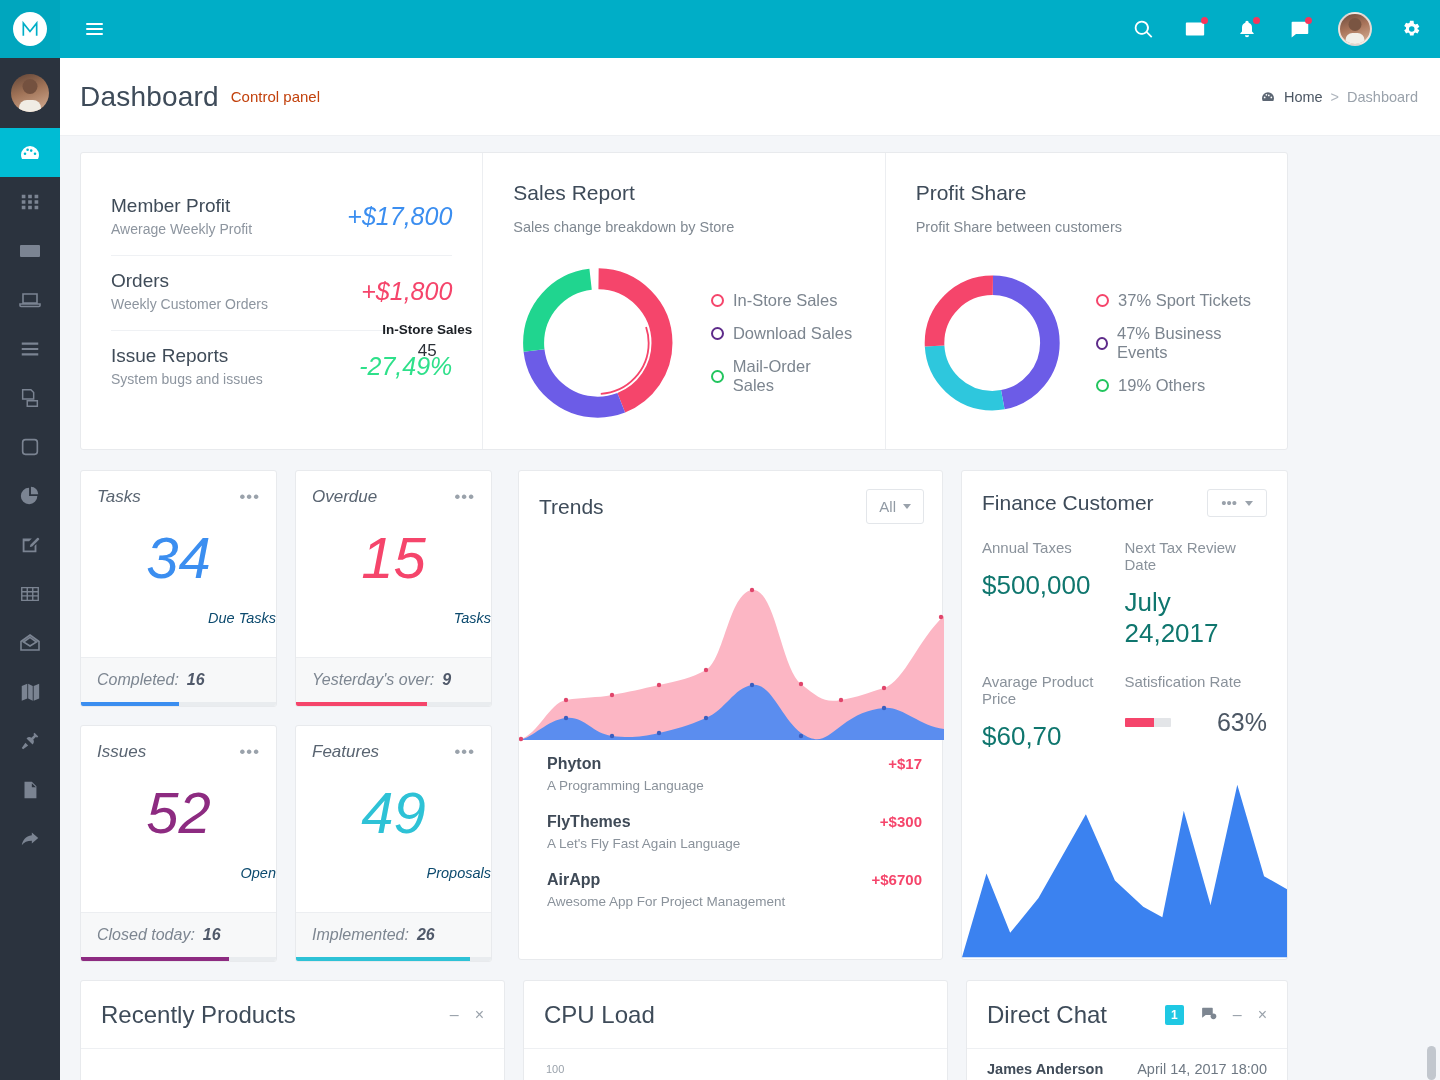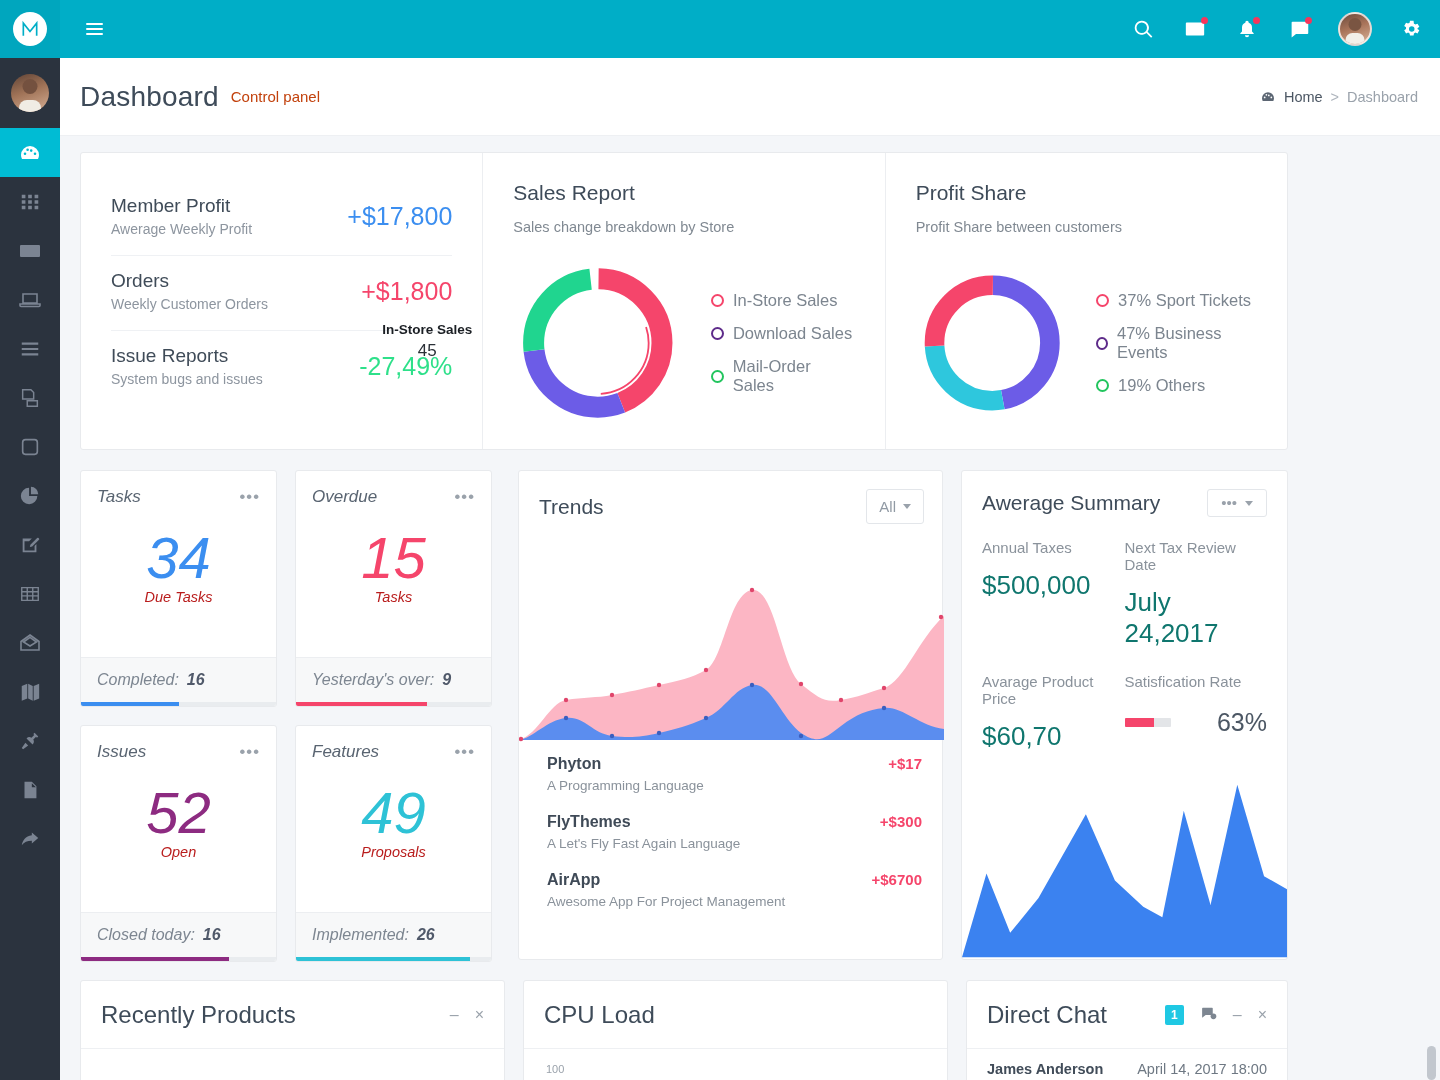--- a/index.html
+++ b/index.html
@@ -90,39 +90,39 @@
 
   
   .row1 { display: flex; height: 298px; }
   .row1 > .col { flex: 1; padding: 28px 30px 0 30px; }
   .row1 > .col + .col { border-left: 1px solid #eceef1; }
 
   .stat-line { display: flex; align-items: flex-start; padding: 14px 0 18px 0; }
   .stat-line + .stat-line { border-top: 1px solid #eff1f4; }
   .stat-name { font-size: 19px; color: #3f4b58; font-weight: 400; margin-bottom: 4px; }
   .stat-desc { font-size: 14px; color: #8d959f; }
-  .stat-val { margin-left: auto; font-size: 25px; font-weight: 400; align-self: center; }
+  .stat-val { margin-left: auto; font-size: 25px; font-weight: 400; align-self: center; font-style: italic; }
 
   .panel-title { font-size: 21px; color: #3e4b59; font-weight: 400; }
   .panel-sub { font-size: 14.5px; color: #808992; margin-top: 14px; }
 
   .donut-row { display: flex; align-items: center; margin-top: 22px; }
   .legend { margin-left: 28px; display: flex; flex-direction: column; gap: 14px; }
   .legend-item { display: flex; align-items: center; gap: 9px; font-size: 16.5px; color: #7c858f; }
   .legend-ring { width: 13px; height: 13px; border-radius: 50%; border: 2px solid #000; }
 
   
   .row2 { display: flex; gap: 18px; margin-top: 20px; height: 490px; }
   .mini-grid { width: 420px; display: flex; flex-wrap: wrap; gap: 18px; align-content: flex-start; }
   .mini-card { width: 197px; height: 237px; background: #fff; border: 1px solid #e8eaed; border-radius: 3px; display: flex; flex-direction: column; position: relative; overflow: hidden; font-style: italic; }
   .mini-head { display: flex; align-items: center; padding: 16px 16px 0 16px; }
   .mini-title { font-size: 17px; color: #596471; }
   .mini-dots { margin-left: auto; color: #9aa2ab; font-size: 17px; letter-spacing: 1px; cursor: pointer; line-height: 10px; }
   .mini-num { text-align: center; font-size: 58px; font-weight: 300; line-height: 1; margin-top: 22px; }
-  .mini-label { text-align: center; font-size: 14.5px; color: #b91c1c; margin-top: 2px; }
+  .mini-label { text-align: right; font-size: 14.5px; color: #0c4a6e; margin-top: 23px; }
   .mini-foot { margin-top: auto; background: #f7f8f9; border-top: 1px solid #eceef1; padding: 13px 16px; font-size: 16px; color: #7d8691; display: flex; gap: 8px; }
   .mini-foot b { color: #50596a; font-weight: 600; }
   .mini-bar { height: 4px; width: 100%; background: #e9ecef; }
   .mini-bar i { display: block; height: 4px; }
 
   .trends { width: 425px; display: flex; flex-direction: column; }
   .trends-head { display: flex; align-items: center; padding: 18px 18px 0 20px; }
   .btn-all {
     margin-left: auto; border: 1px solid #e3e6ea; background: #fff; border-radius: 3px;
     padding: 8px 12px; font-size: 15px; color: #919aa4; cursor: pointer; display: flex; align-items: center; gap: 7px;
@@ -517,21 +517,21 @@
         <div>
           <div class="trend-name">AirApp</div>
           <div class="trend-desc">Awesome App For Project Management</div>
         </div>
         <div class="trend-amt">+$6700</div>
       </div>
     </div>
 
     <div class="card finance">
       <div class="finance-head">
-        <div class="panel-title">Awerage Summary</div>
+        <div class="panel-title">Finance Customer</div>
         <div class="btn-dots">
           <span>•••</span>
           <span class="caret"></span>
         </div>
       </div>
       <div class="fin-grid">
         <div class="fin-cell">
           <div class="fin-label">Annual Taxes</div>
           <div class="fin-value">$500,000</div>
         </div>

